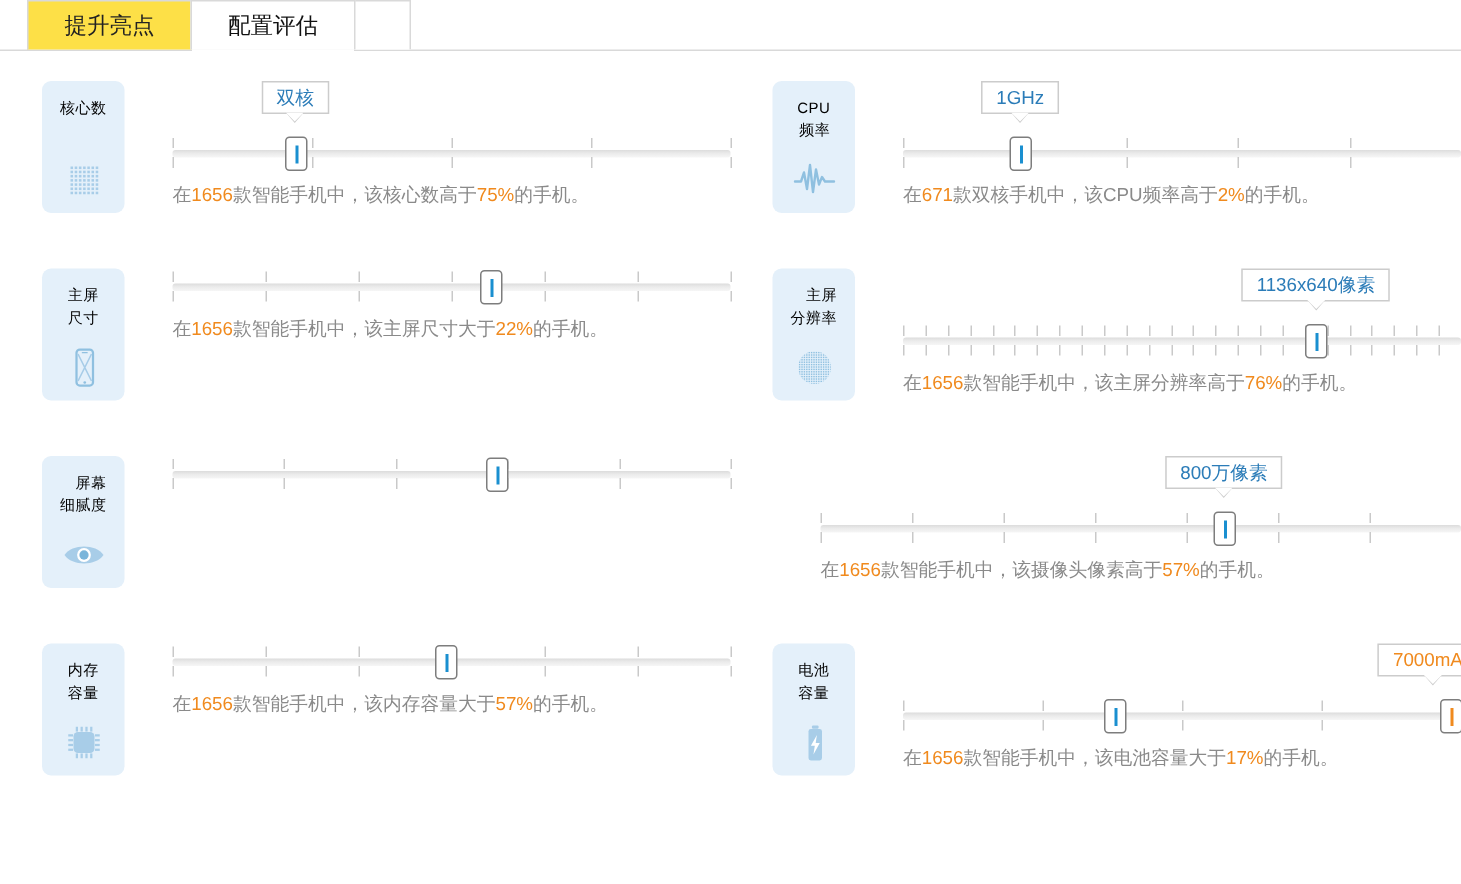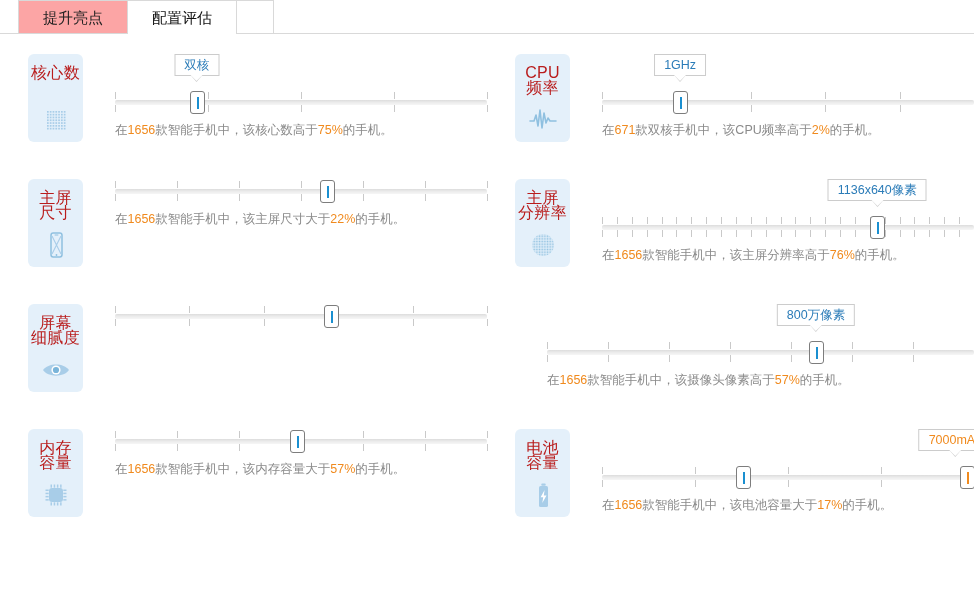--- a/index.html
+++ b/index.html
@@ -25,21 +25,21 @@
   .tab {
     height: 33px;
     line-height: 33px;
     padding: 0 24px;
     font-size: 15px;
     color: #222;
     border: 1px solid #d9d9d9;
     border-bottom: none;
     margin-right: -1px;
     position: relative;
-    background: #fca5a5;
+    background: #fde047;
     cursor: pointer;
     white-space: nowrap;
   }
   .tab.active {
     background: #ffffff;
     color: #111;
     z-index: 3;
   }
   .tab.active::after {
     content: "";
@@ -77,24 +77,24 @@
     height: 88px;
     background: #e4f0fa;
     border-radius: 6px;
     display: flex;
     flex-direction: column;
     align-items: center;
     padding-top: 11px;
     margin-top: 2px;
   }
   .labelbox .ltext {
-    font-size: 16px;
+    font-size: 10px;
     line-height: 15px;
-    color: #b91c1c;
-    text-align: center;
+    color: #000000;
+    text-align: right;
     letter-spacing: 0.3px;
     white-space: pre-line;
   }
   .labelbox .licon {
     margin-top: auto;
     margin-bottom: 7px;
     width: 34px; height: 30px;
     display: flex; align-items: center; justify-content: center;
   }
   .labelbox .licon svg { display: block; }

